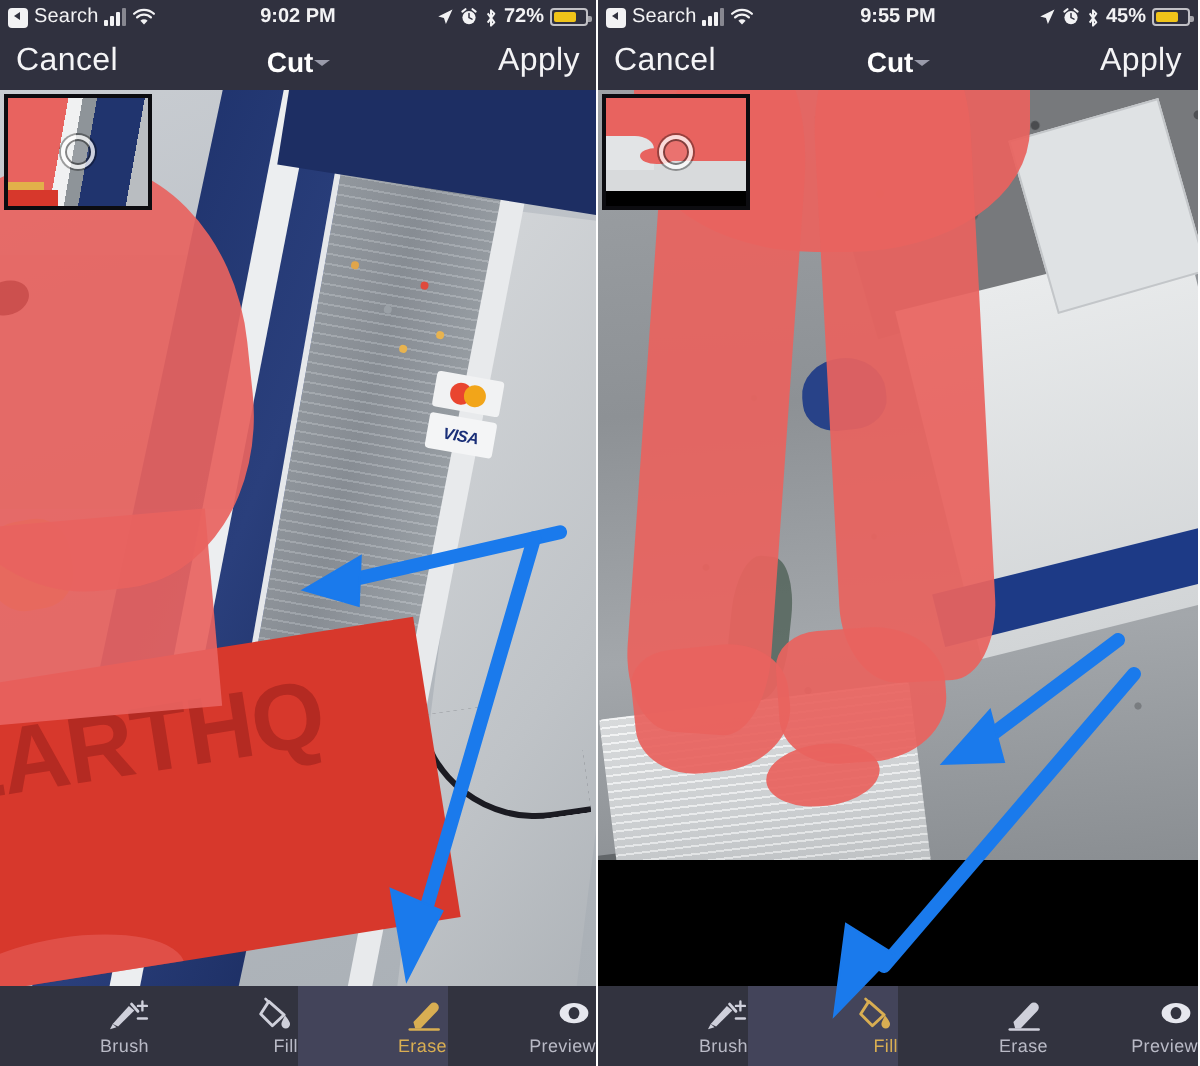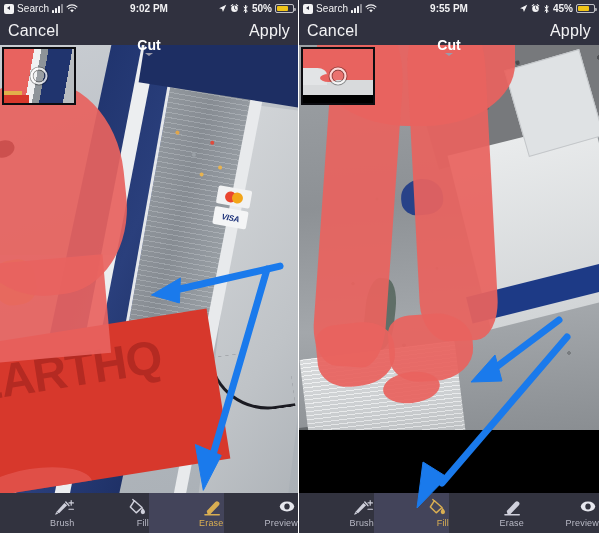--- a/index.html
+++ b/index.html
@@ -119,24 +119,23 @@
     font-size: 16px;
     letter-spacing: .2px;
     cursor: pointer;
     background: none;
     border: none;
     font-family: inherit;
   }
   .nav-title-wrap {
     position: absolute;
     left: 0; right: 0;
-    top: 16px;
+    top: 0;
     height: 28px;
     display: flex;
-    flex-direction: column;
     align-items: center;
     justify-content: center;
     pointer-events: none;
   }
   .nav-title {
     color: #ffffff;
     font-size: 14px;
     font-weight: bold;
     line-height: 14px;
   }
@@ -544,21 +543,21 @@
           <path d="M11 1 L1.5 5.6 L5.3 6.7 L6.6 10.6 Z" fill="#f2f2f4"></path>
         </svg>
         <svg class="sb-alarm" viewBox="0 0 12 12">
           <circle cx="6" cy="6.4" r="4.4" fill="#f2f2f4"></circle>
           <path d="M6 3.6 V6.4 L8 7.4" stroke="#30313f" stroke-width="1" fill="none" stroke-linecap="round"></path>
           <path d="M1.6 2.4 L3.6 .8 M10.4 2.4 L8.4 .8" stroke="#f2f2f4" stroke-width="1.4" stroke-linecap="round"></path>
         </svg>
         <svg class="sb-bt" viewBox="0 0 8 12">
           <path d="M2 3.2 L6 8.6 L4 10.6 V1.4 L6 3.4 L2 8.8" stroke="#f2f2f4" stroke-width="1.2" fill="none" stroke-linejoin="round"></path>
         </svg>
-        <span>50%</span>
+        <span>72%</span>
         <span class="sb-batt">
             <span class="fill" style="width:72%"></span>
           </span>
       </div>
     </div>
 
     <div class="navbar">
       <button class="nav-btn">Cancel</button>
       <div class="nav-title-wrap">
         <span class="nav-title">Cut</span>

